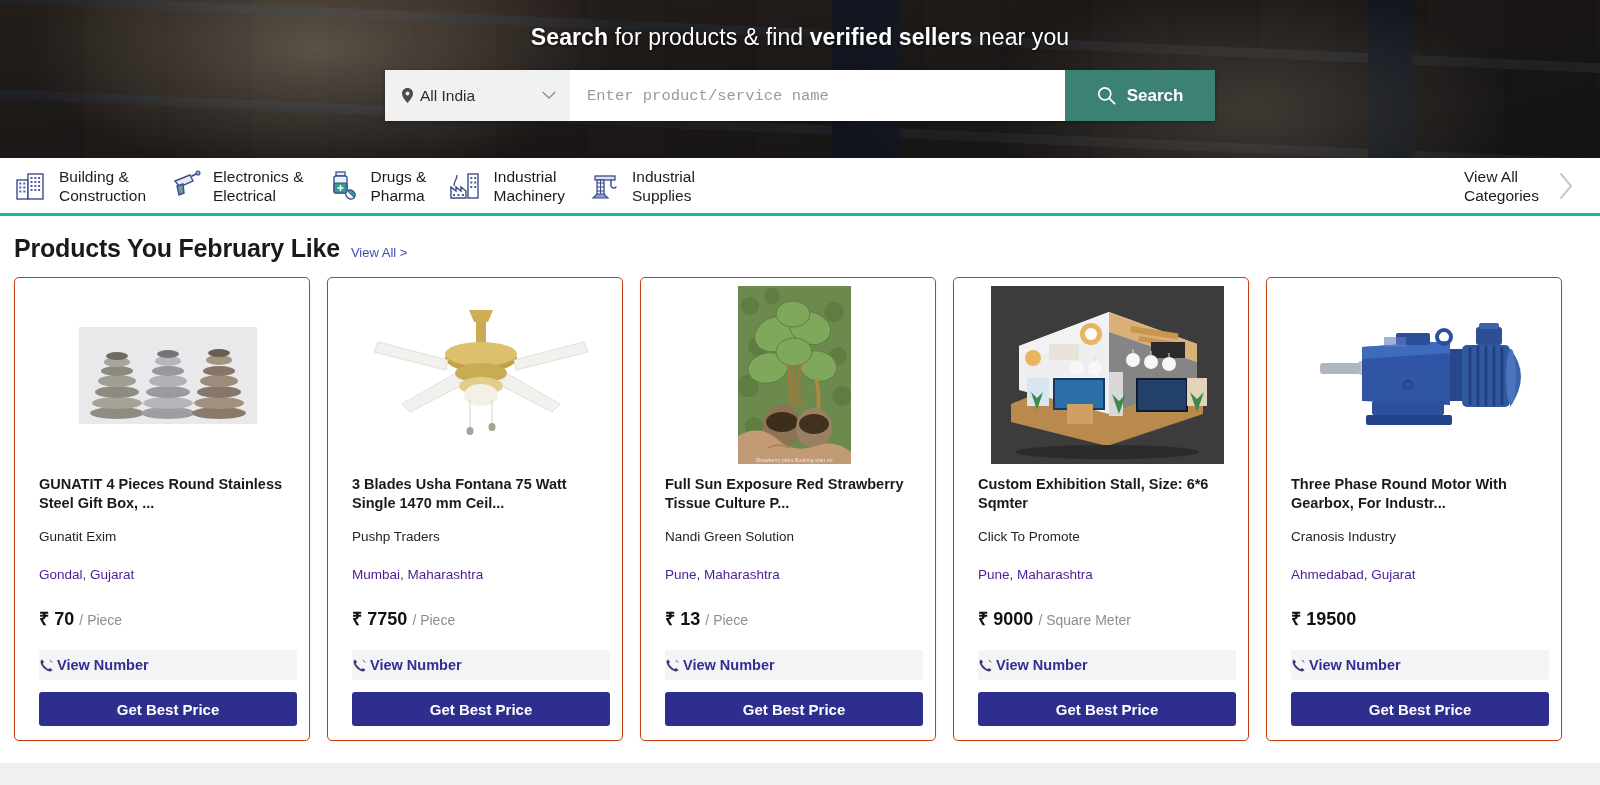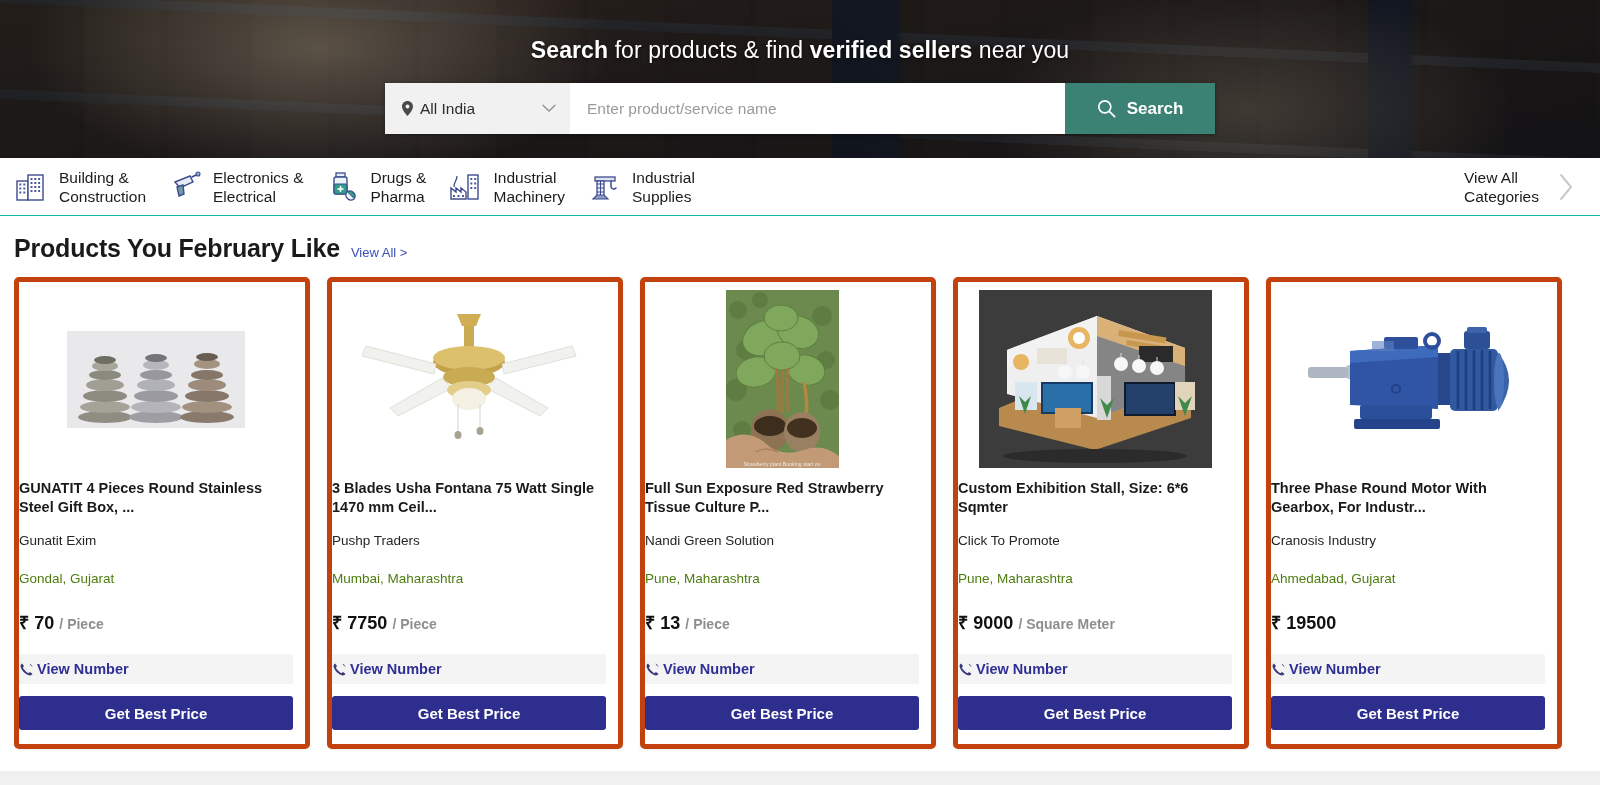--- a/index.html
+++ b/index.html
@@ -47,21 +47,21 @@
       linear-gradient(rgba(12,14,20,0.55), rgba(12,14,20,0.62));
   }
   .hero-inner {
     position: relative;
     z-index: 3;
     width: 100%;
     height: 100%;
     display: flex;
     flex-direction: column;
     align-items: center;
-    padding-top: 37px;
+    padding-top: 24px;
   }
   .hero-title {
     color: #ffffff;
     font-size: 23px;
     font-weight: 400;
     letter-spacing: 0.1px;
     text-shadow: 0 1px 3px rgba(0,0,0,0.7);
     white-space: nowrap;
   }
   .hero-title b { font-weight: 700; }
@@ -89,21 +89,21 @@
     color: #2c2c2c;
     flex: 1;
   }
   .pin-icon { width: 11px; height: 15px; display: block; }
   .chev-down { width: 14px; height: 9px; display: block; opacity: 0.62; }
 
   .q-input {
     flex: 1;
     border: none;
     outline: none;
-    font-family: Liberation Sans, sans-serif;
+    font-family: Liberation Mono, monospace;
     font-size: 15.5px;
     color: #222;
     padding: 0 16px;
     background: #fff;
   }
   .q-input::placeholder { color: #9a9a9a; }
 
   .search-btn {
     width: 150px;
     background: #3b8274;
@@ -118,21 +118,21 @@
     font-weight: 700;
     cursor: pointer;
   }
   .search-glass { width: 19px; height: 19px; display: block; }
 
   
   .catnav {
     width: 1600px;
     height: 58px;
     background: #ffffff;
-    border-bottom: 1px solid #14b8a6;
+    border-bottom: 3px solid #14b8a6;
     display: flex;
     align-items: center;
     padding-left: 14px;
     position: relative;
   }
   .cat {
     display: flex;
     align-items: center;
     gap: 11px;
     cursor: pointer;
@@ -185,24 +185,24 @@
 
   .cards {
     display: flex;
     gap: 17px;
     padding: 0 14px 22px 14px;
   }
   .card {
     width: 296px;
     flex: 0 0 296px;
     background: #ffffff;
-    border: 5px solid #c2410c;
+    border: 1px solid #c2410c;
     border-radius: 5px;
     box-shadow: 0 1px 3px rgba(0,0,0,0.07);
-    padding: 8px 12px 14px 0;
+    padding: 8px 12px 14px 24px;
     display: flex;
     flex-direction: column;
   }
   .thumb-wrap {
     height: 178px;
     display: flex;
     align-items: center;
     justify-content: center;
     overflow: hidden;
     margin-bottom: 8px;
@@ -217,33 +217,33 @@
     margin: 3px 0 0 0;
     min-height: 37px;
   }
   .p-seller {
     font-size: 13.5px;
     color: #252525;
     margin-top: 17px;
   }
   .p-loc {
     font-size: 13.5px;
-    color: #4d7c0f;
+    color: #4c1d95;
     margin-top: 23px;
   }
   .p-price {
     margin-top: 24px;
     font-size: 18px;
     font-weight: 700;
     color: #111;
     white-space: nowrap;
   }
   .p-unit {
     font-size: 14px;
-    font-weight: 700;
+    font-weight: 400;
     color: #8e8e8e;
   }
   .btn-view {
     margin-top: 20px;
     height: 30px;
     background: #f4f4f4;
     border: none;
     border-radius: 2px;
     color: #2f2f96;
     font-family: "Liberation Sans", sans-serif;

